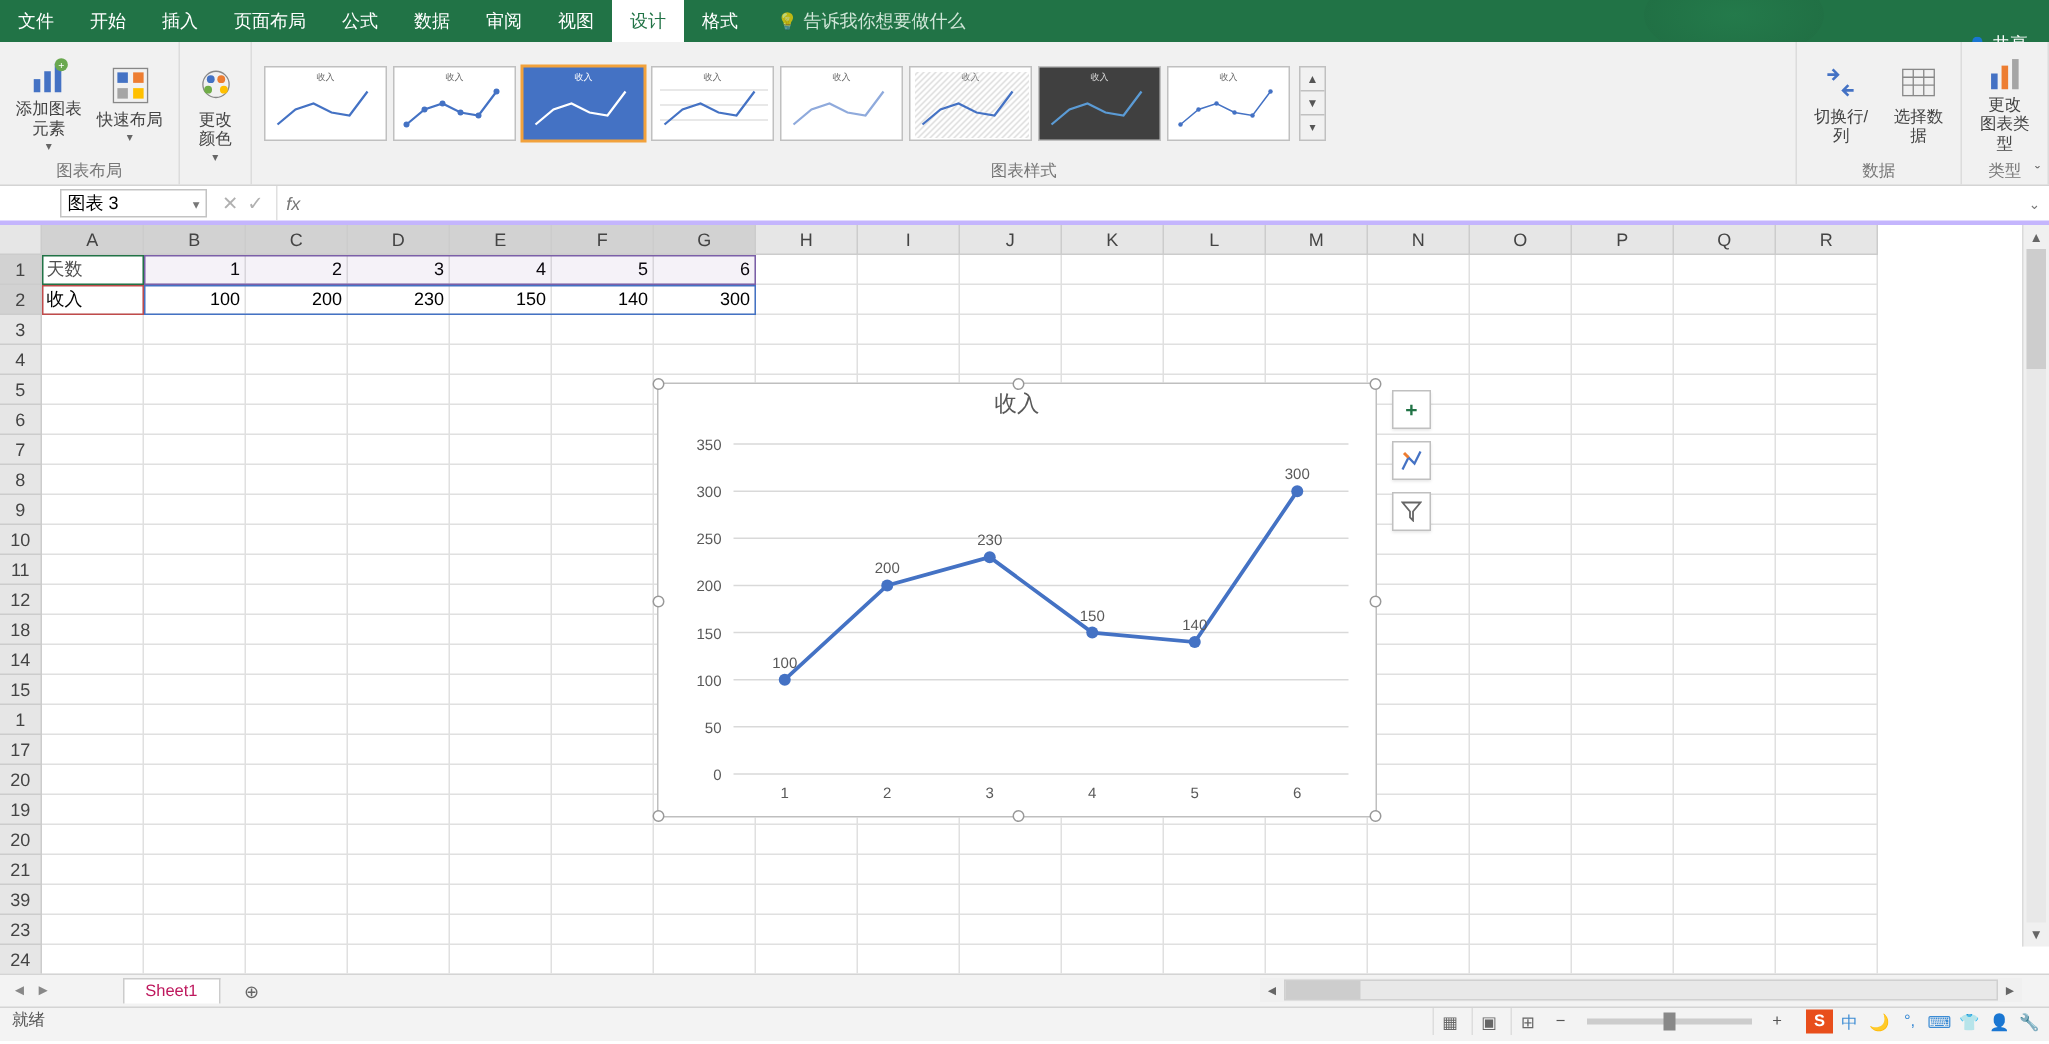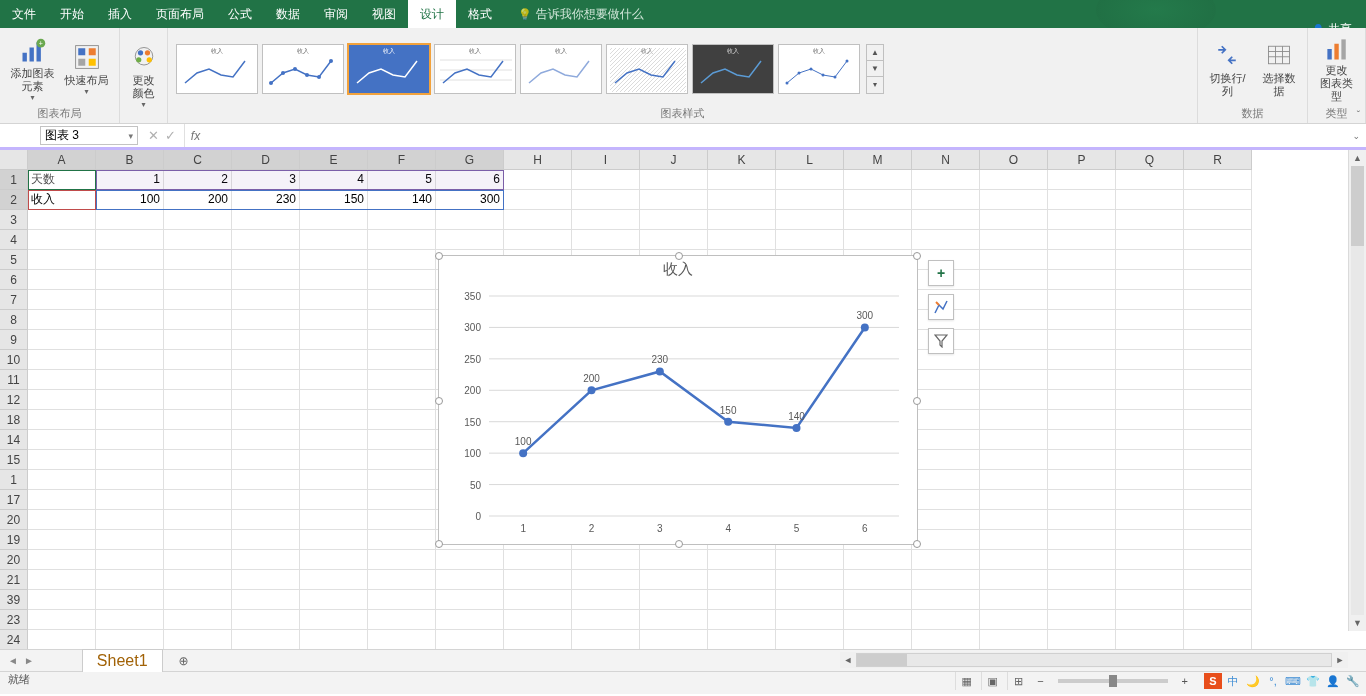--- a/index.html
+++ b/index.html
@@ -72,21 +72,21 @@
 .chart-handle { position: absolute; width: 8px; height: 8px; background: #fff; border: 1px solid #999; border-radius: 50%; }
 .chart-side-btns { position: absolute; display: flex; flex-direction: column; gap: 8px; }
 .chart-side-btn { width: 26px; height: 26px; border: 1px solid #c0c0c0; background: #fff; display: flex; align-items: center; justify-content: center; font-size: 14px; cursor: pointer; box-shadow: 0 1px 2px rgba(0,0,0,.1); }
 .chart-side-btn.plus { color: #217346; font-weight: bold; }
 .chart-title { position: absolute; top: 4px; left: 50%; transform: translateX(-50%); font-size: 15px; color: #595959; }
 
 
 .sheet-tabs { height: 22px; background: #f3f3f3; display: flex; align-items: center; border-bottom: 1px solid #d4d4d4; position: relative; }
 .sheet-nav { display: flex; gap: 2px; padding: 0 6px; color: #888; font-size: 10px; }
 .sheet-nav span { cursor: pointer; padding: 0 2px; }
-.sheet-tab { padding: 2px 14px; font-size: 16px; background: #fff; border: 1px solid #ccc; border-bottom: none; color: #a16207; cursor: pointer; }
+.sheet-tab { padding: 2px 14px; font-size: 11px; background: #fff; border: 1px solid #ccc; border-bottom: none; color: #be185d; cursor: pointer; }
 .sheet-add { width: 22px; height: 18px; display: flex; align-items: center; justify-content: center; margin-left: 10px; cursor: pointer; color: #666; border: 1px solid transparent; }
 .hscroll { position: absolute; right: 18px; left: 840px; height: 16px; bottom: 3px; background: #f0f0f0; display: flex; align-items: center; }
 .hscroll .track { flex: 1; height: 14px; background: #e8e8e8; border: 1px solid #d0d0d0; position: relative; }
 .hscroll .thumb { position: absolute; left: 0; width: 50px; top: 0; bottom: 0; background: #cdcdcd; }
 .hscroll .arr { width: 16px; text-align: center; font-size: 9px; color: #666; cursor: pointer; }
 
 
 .statusbar { height: 22px; background: #f3f3f3; display: flex; font-size: 11px; color: #555; padding: 0 8px; position: relative; }
 .status-right { position: absolute; right: 4px; display: flex; align-items: center; gap: 4px; }
 .view-btn { width: 22px; height: 18px; display: flex; align-items: center; justify-content: center; cursor: pointer; font-size: 11px; color: #666; border-left: 1px solid #ddd; }

